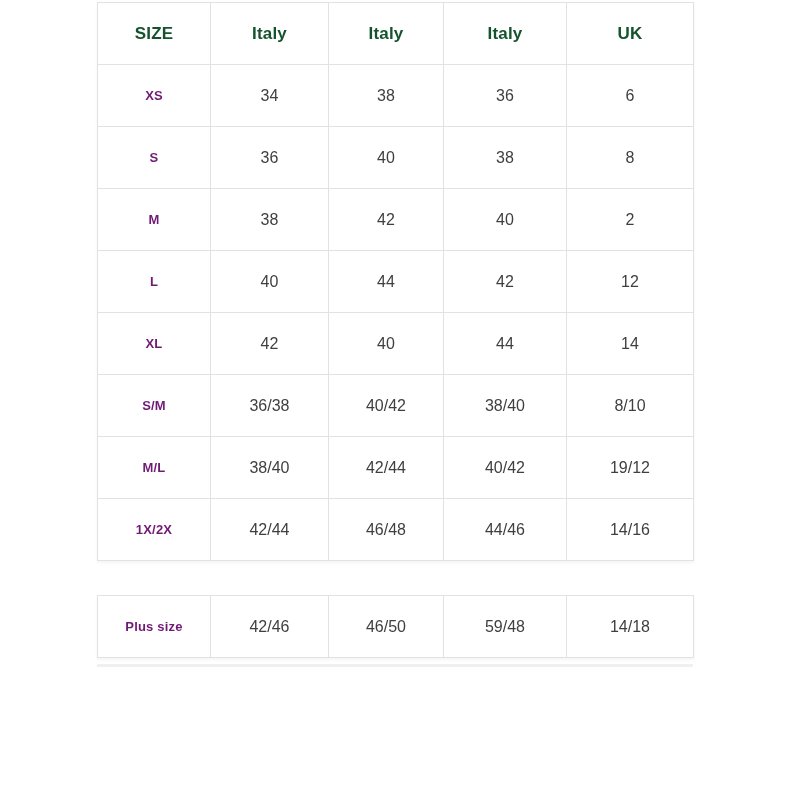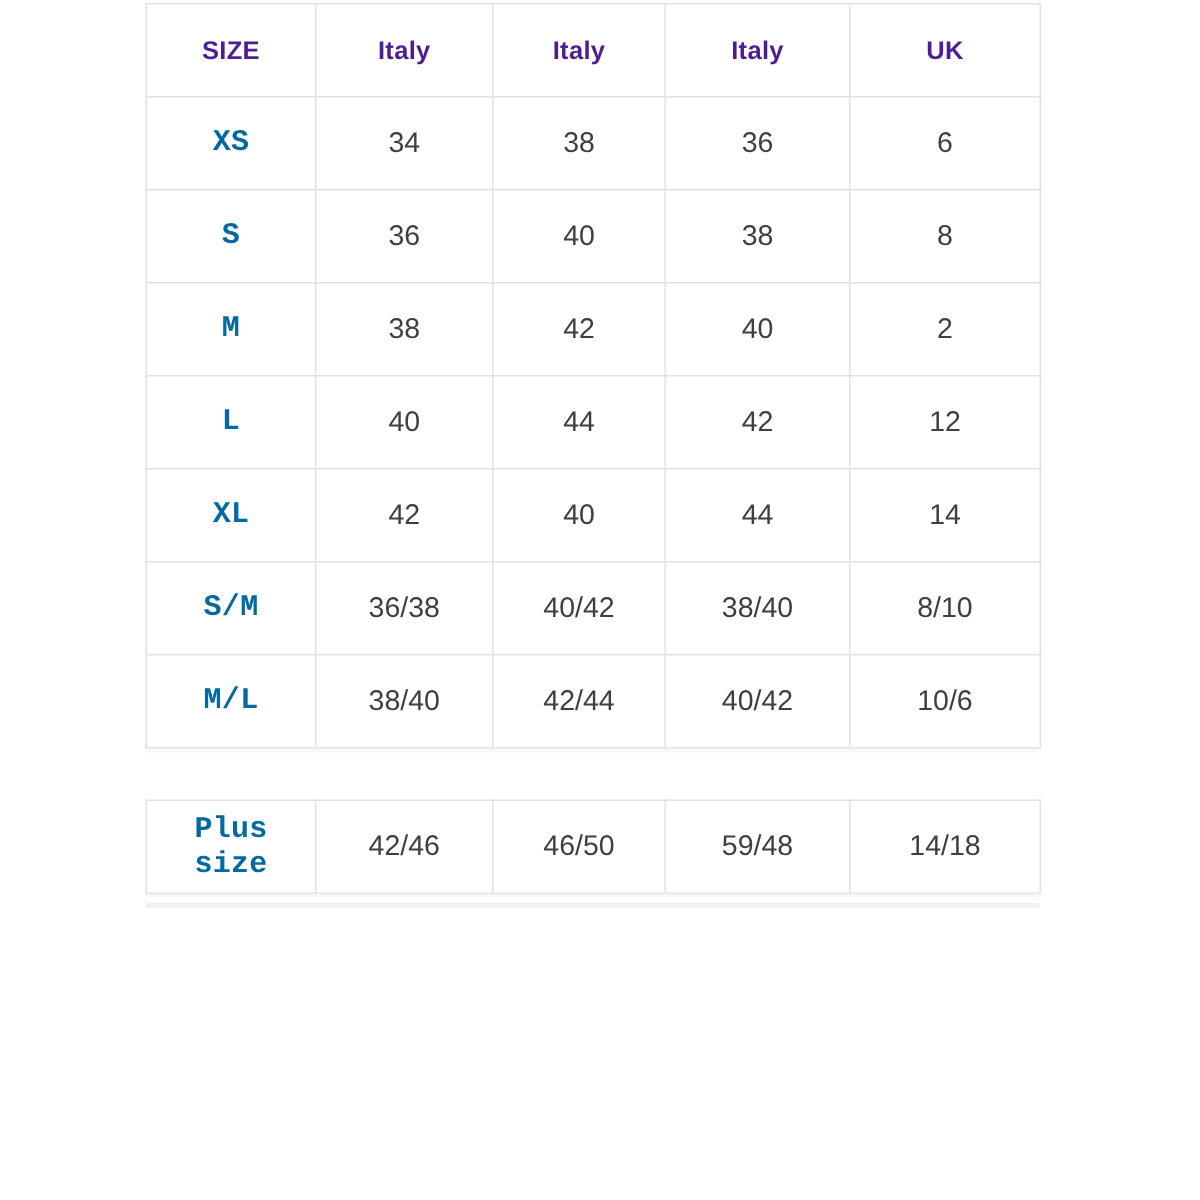--- a/index.html
+++ b/index.html
@@ -22,34 +22,33 @@
     border: 1px solid #e2e2e2;
     height: 62px;
     padding: 0 4px;
     text-align: center;
     vertical-align: middle;
     background: #ffffff;
   }
   .size-table th {
     font-size: 17px;
     font-weight: 700;
-    color: #4c1d95;
+    color: #14532d;
     letter-spacing: 0.2px;
   }
   .size-table td.val {
-    font-size: 19px;
+    font-size: 16px;
     font-weight: 400;
     color: #3f3f3f;
   }
   .size-table td.size-label {
-    font-size: 20px;
+    font-size: 13px;
     font-weight: 700;
-    color: #0369a1;
+    color: #701a75;
     letter-spacing: 0.2px;
-    font-family: Liberation Mono, monospace;
   }
   table.special { margin-top: 34px; }
   .bottom-strip {
     margin-top: 6px;
     width: 596px;
     height: 3px;
     background: #f0f0f0;
   }
 </style>
 </head>
@@ -116,21 +115,28 @@
           <td class="val">36/38</td>
           <td class="val">40/42</td>
           <td class="val">38/40</td>
           <td class="val">8/10</td>
         </tr>
         <tr>
           <td class="size-label">M/L</td>
           <td class="val">38/40</td>
           <td class="val">42/44</td>
           <td class="val">40/42</td>
-          <td class="val">10/6</td>
+          <td class="val">19/12</td>
+        </tr>
+        <tr>
+          <td class="size-label">1X/2X</td>
+          <td class="val">42/44</td>
+          <td class="val">46/48</td>
+          <td class="val">44/46</td>
+          <td class="val">14/16</td>
         </tr>
       </tbody>
     </table>
 
     <table class="size-table special">
       <colgroup>
         <col style="width:113px">
           <col style="width:118px">
           <col style="width:115px">
           <col style="width:123px">

